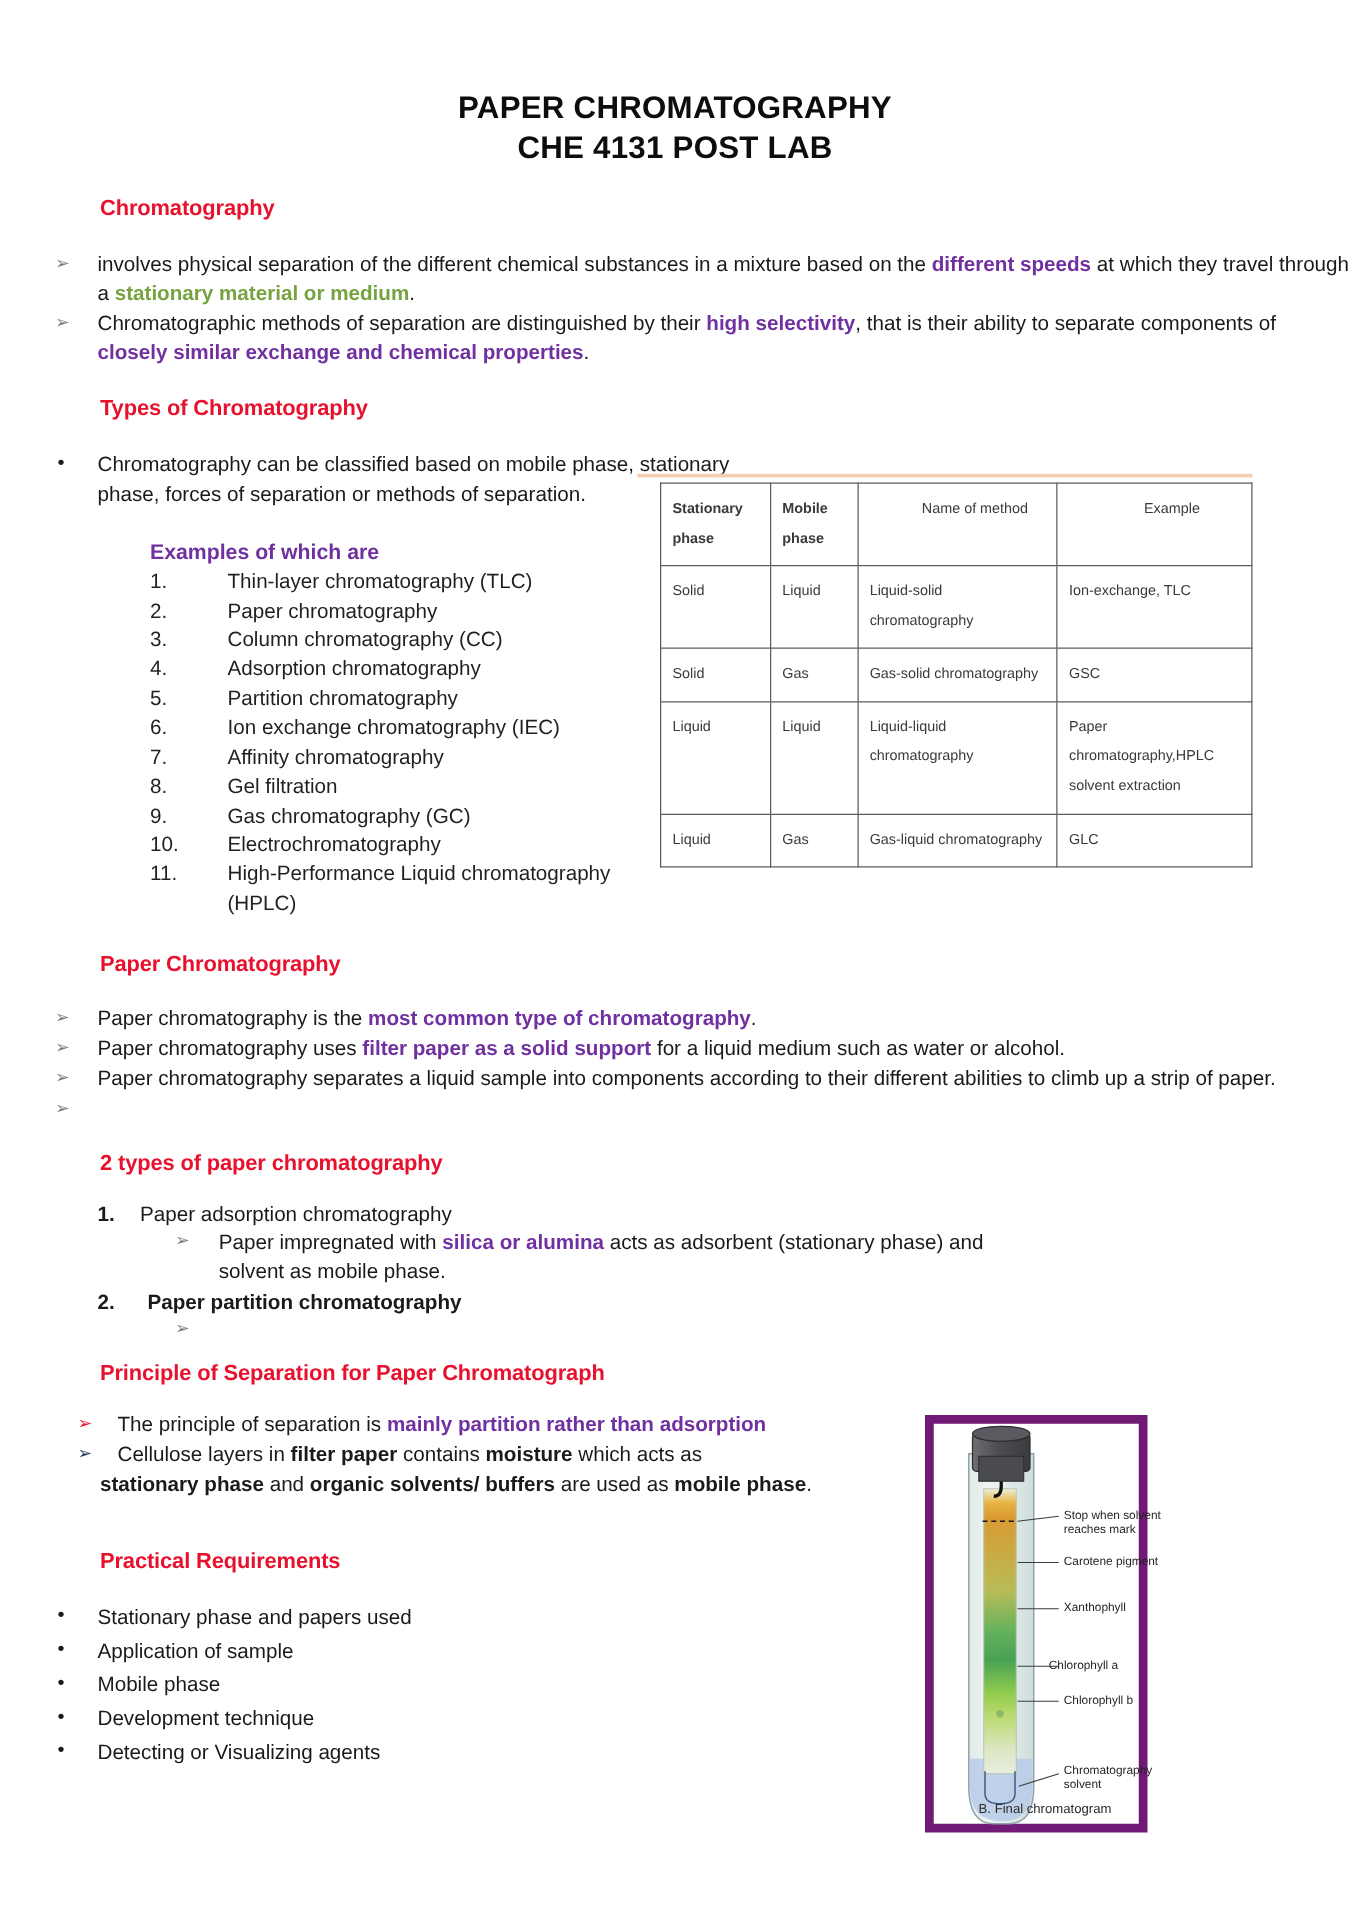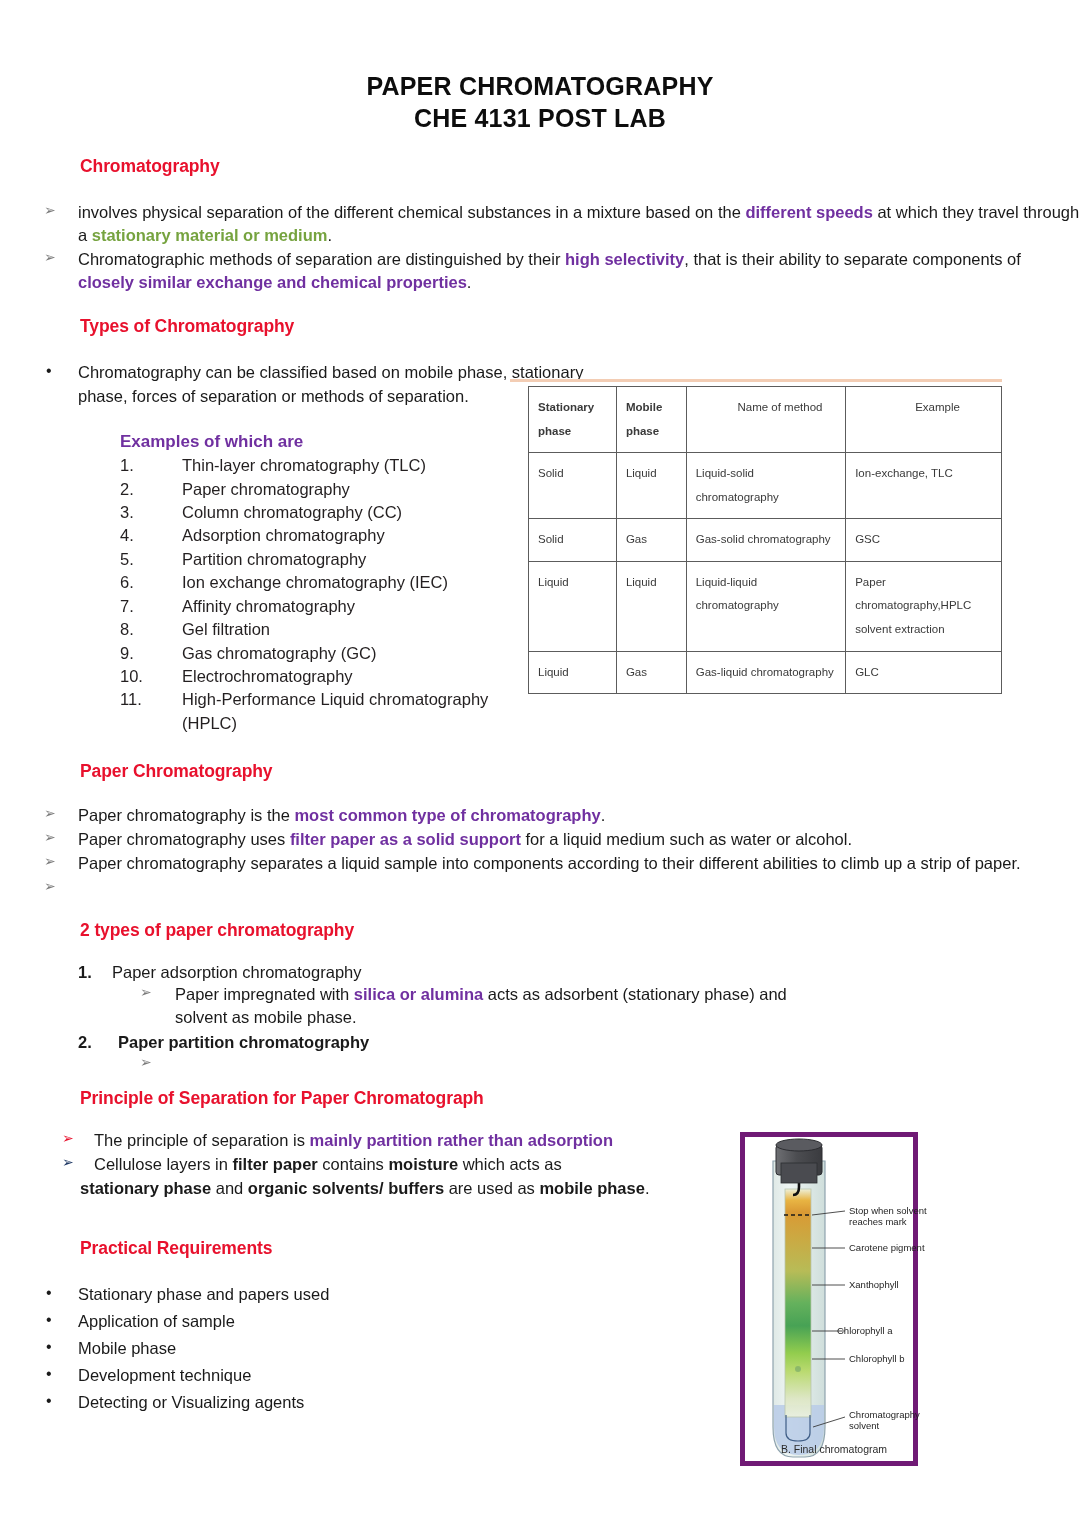--- a/index.html
+++ b/index.html
@@ -146,21 +146,21 @@
   table.meth col.c1 { width:88px; }
   table.meth col.c2 { width:70px; }
   table.meth col.c3 { width:160px; }
   table.meth col.c4 { width:156px; }
 
   
   .figure-box {
     position:absolute;
     left:740px; top:1132px;
     width:178px; height:334px;
-    border:5px solid #701a75;
+    border:7px solid #701a75;
     background:#ffffff;
   }
   .fig-caption {
     position:absolute;
     left:0; bottom:6px; width:178px;
     text-align:center;
     font-size:10.5px;
     color:#2b2b2b;
   }
   .tube-svg { position:absolute; left:0; top:0; }

